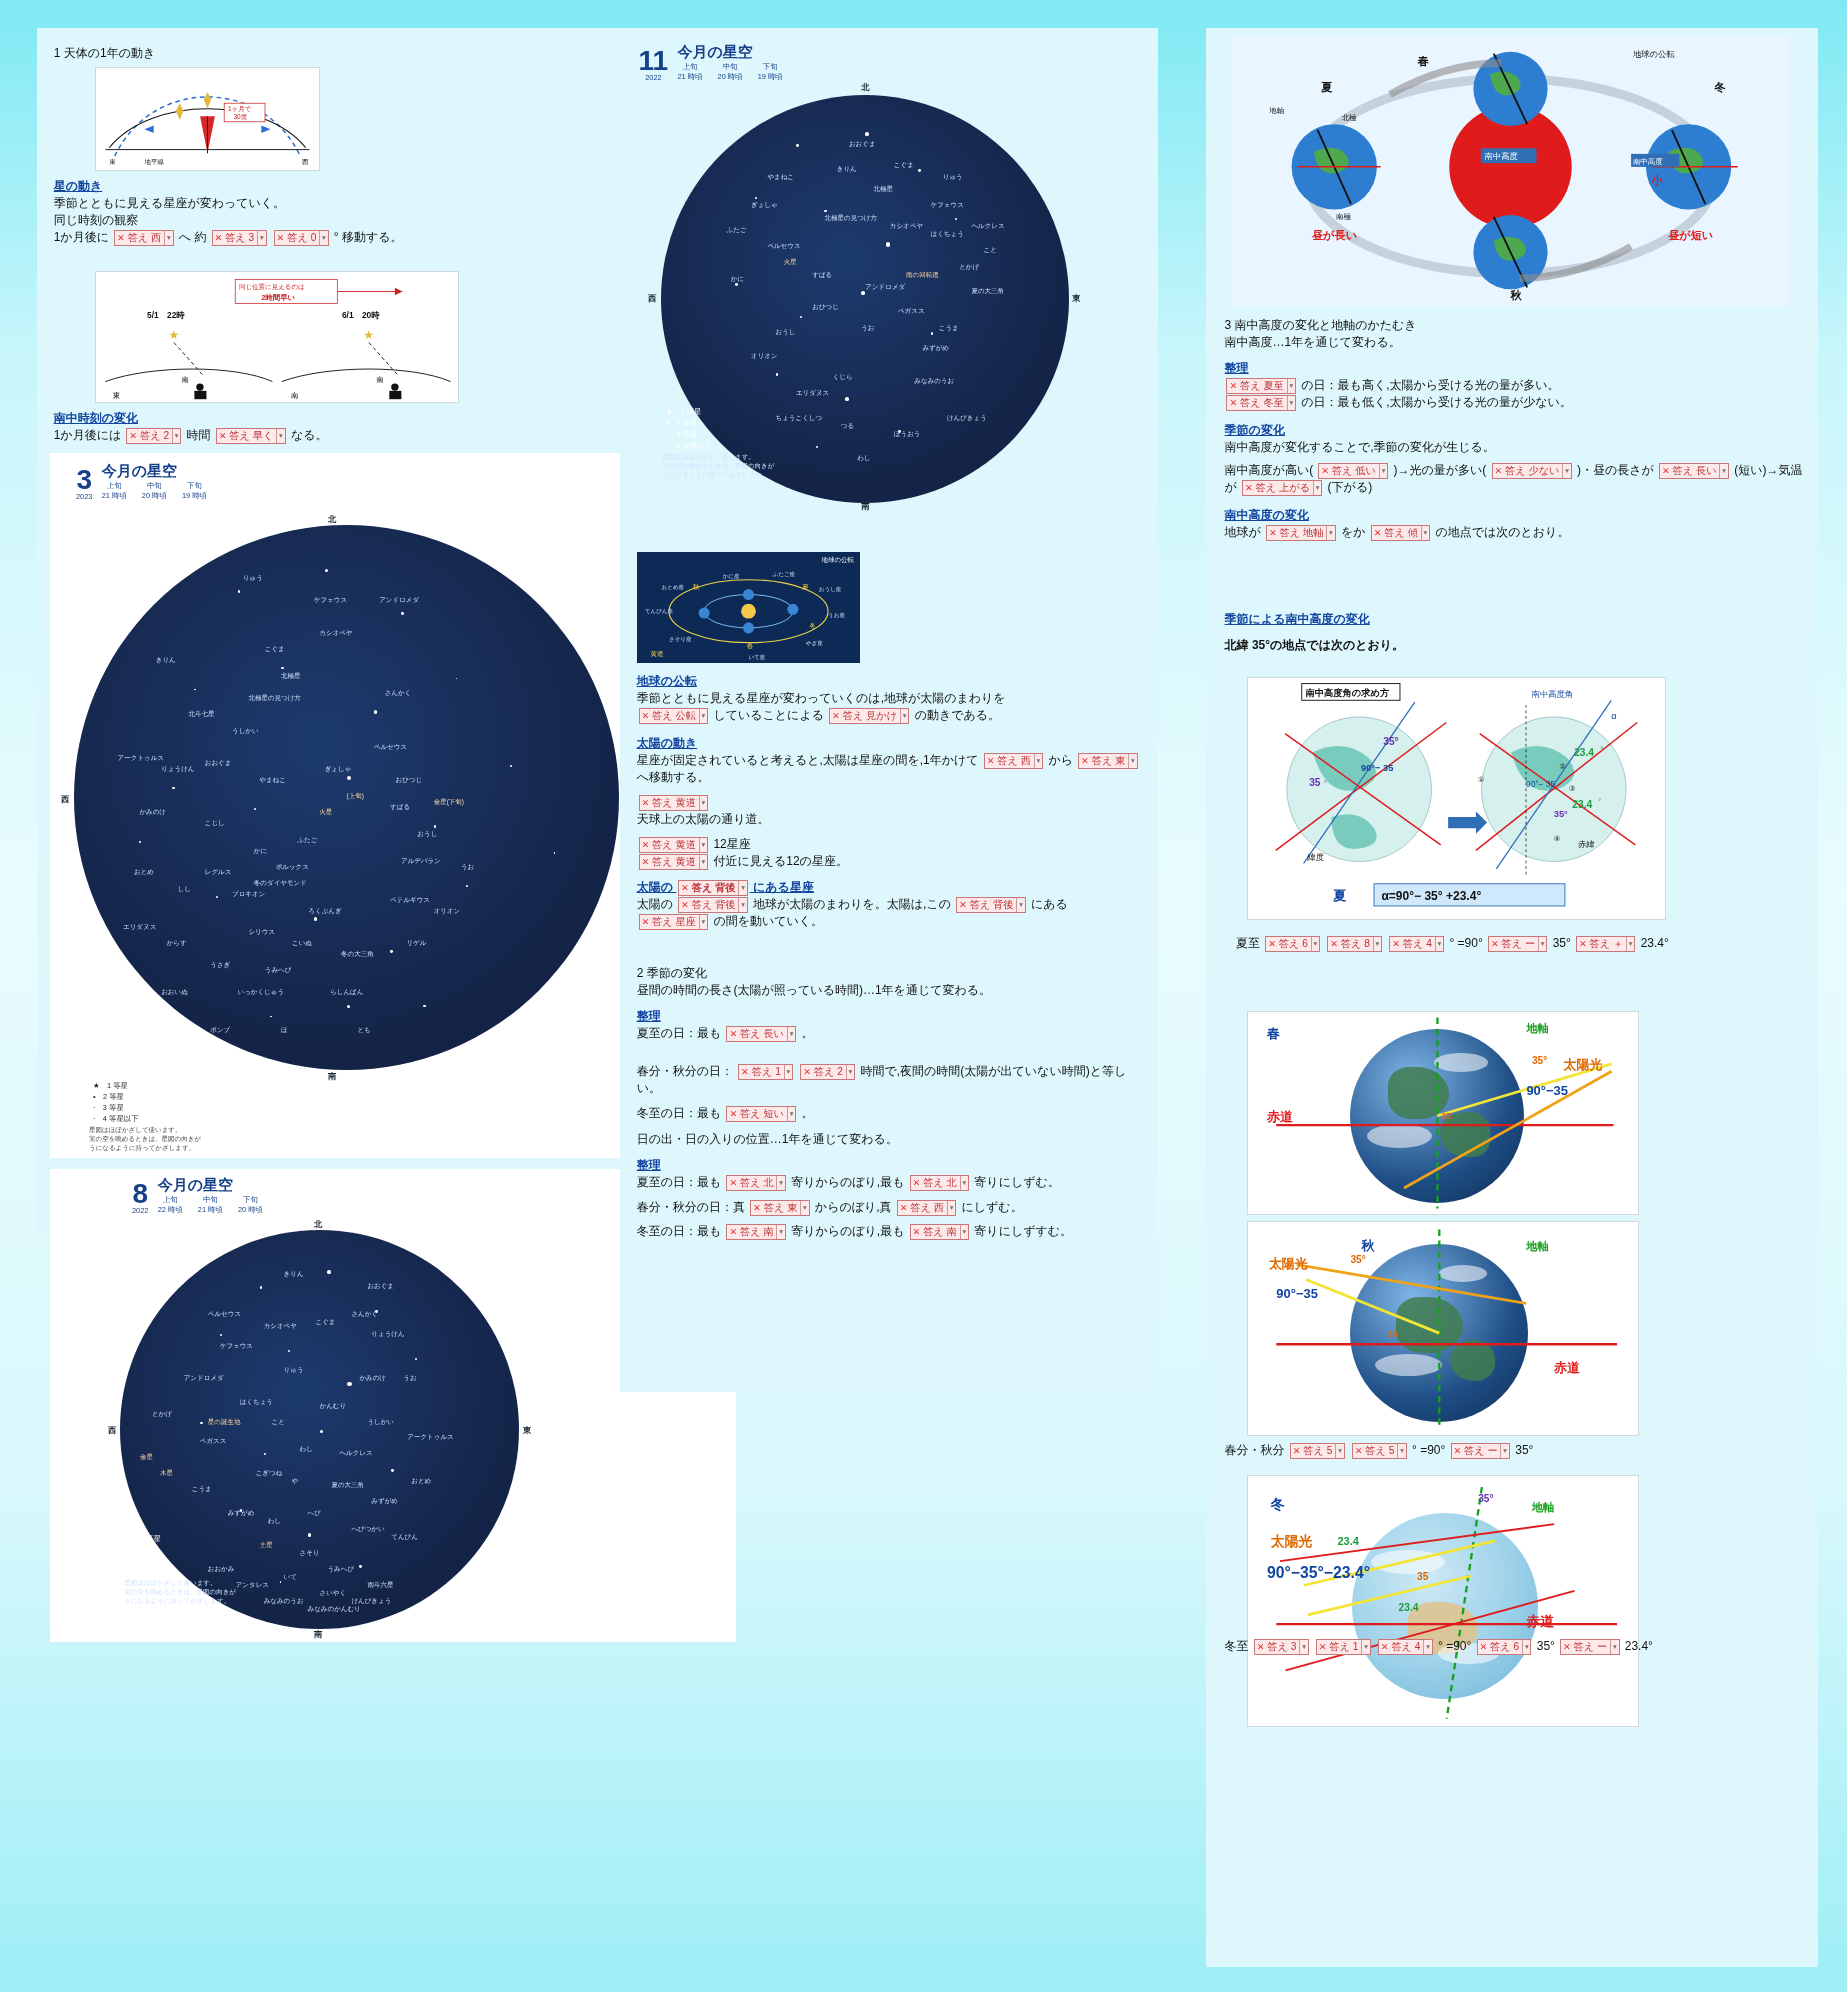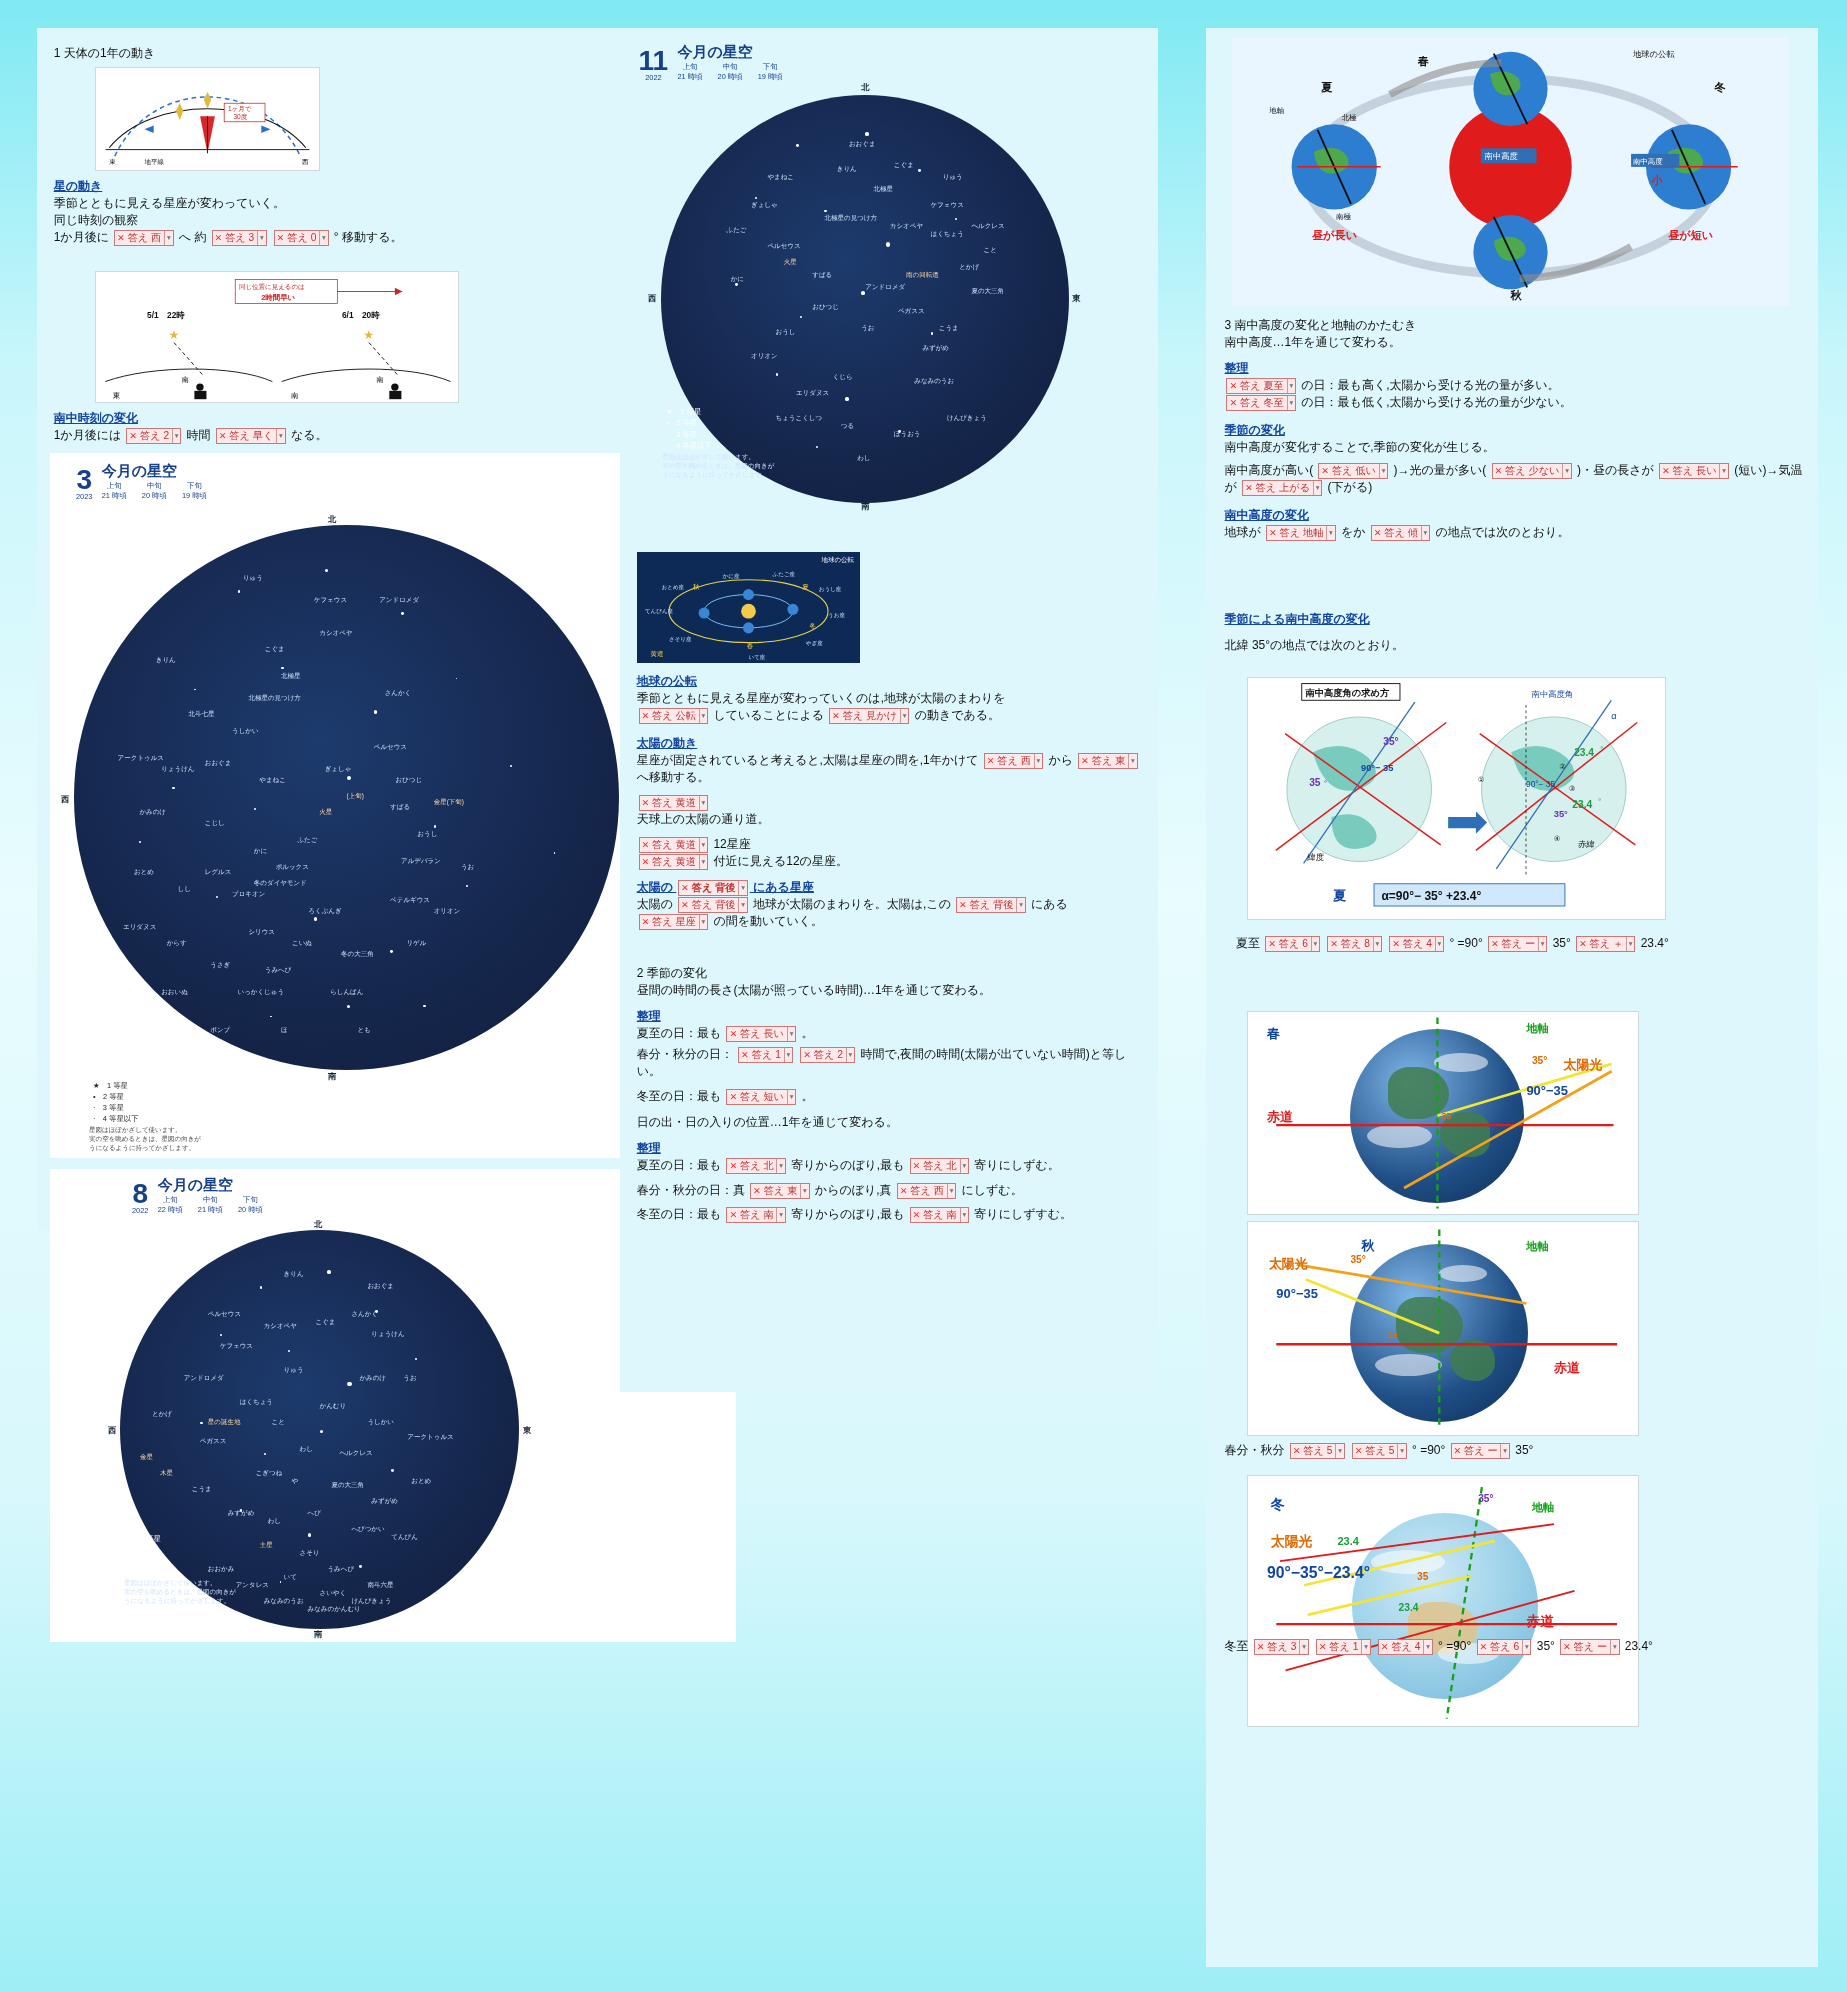--- a/index.html
+++ b/index.html
@@ -593,21 +593,21 @@
     <div class="underline-blue" style="margin-top:9.3px;">整理</div>
     <div>
       <span>夏至の日：最も</span>
       <span class="ans">
           <span class="x">✕</span>
           <span class="cap">答え 長い</span>
           <span class="car">▾</span>
         </span>
       <span>。</span>
     </div>
-    <div style="margin-top:4px;">
+    <div style="margin-top:21px;">
       <span>春分・秋分の日：</span>
       <span class="ans">
           <span class="x">✕</span>
           <span class="cap">答え 1</span>
           <span class="car">▾</span>
         </span>
       <span class="ans">
           <span class="x">✕</span>
           <span class="cap">答え 2</span>
           <span class="car">▾</span>
@@ -789,21 +789,21 @@
           <span class="x">✕</span>
           <span class="cap">答え 傾</span>
           <span class="car">▾</span>
         </span>
       <span>の地点では次のとおり。</span>
     </div>
   </div>
 
   <div style="position:absolute;left:18.6px;top:583px;width:584px;">
     <div class="underline-blue">季節による南中高度の変化</div>
-    <div style="margin-top:9.3px;">北緯 35°の地点では次のとおり。</div>
+    <div style="margin-top:9.3px;font-weight:bold;">北緯 35°の地点では次のとおり。</div>
   </div>
 
   <div class="dbox" style="position:absolute;left:41px;top:649px;width:417px;height:241px;background:#fff;">
     <svg width="417" height="241" viewBox="0 0 450 260" style="font-size:13px">
       <rect x="58" y="6" width="106" height="18" fill="#fff" stroke="#111" stroke-width="1"></rect>
       <text x="62" y="19" font-size="10" fill="#111" font-weight="bold">南中高度角の求め方</text>
       <text x="306" y="20" font-size="9" fill="#1146a0">南中高度角</text>
 
       <circle cx="120" cy="120" r="78" fill="#d6f0ee" stroke="#9fc6c2"></circle>
       <path d="M70 80 q34 -16 60 6 q20 22 -10 34 q-36 10 -50 -40z" fill="#62c2b0" opacity=".8"></path>

